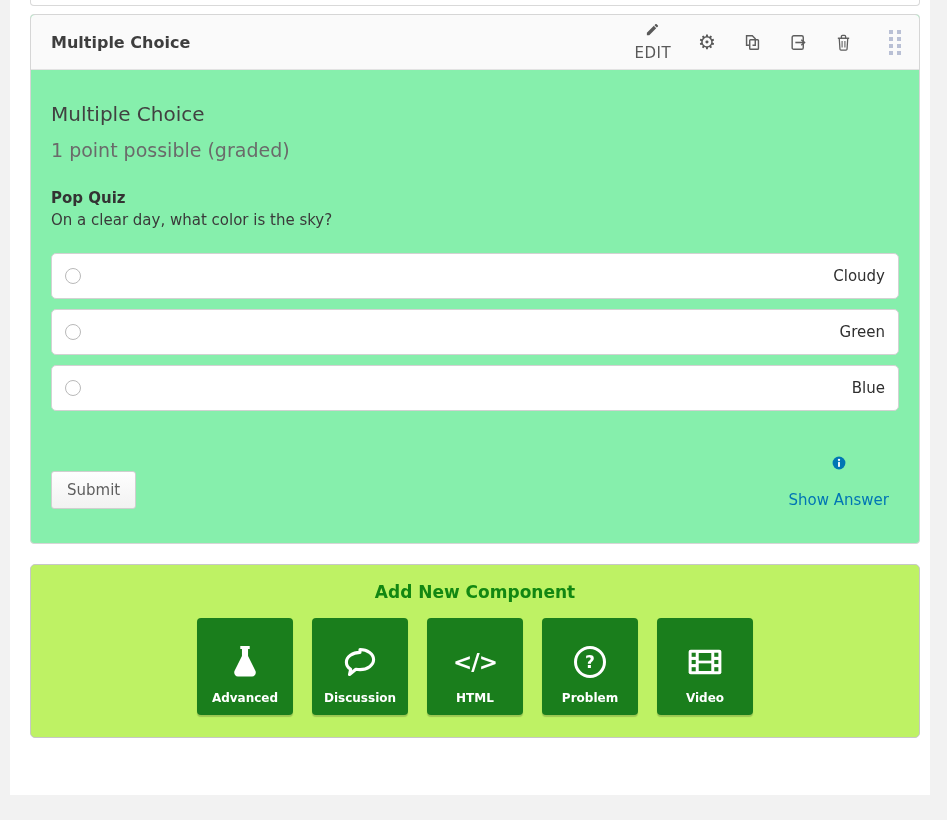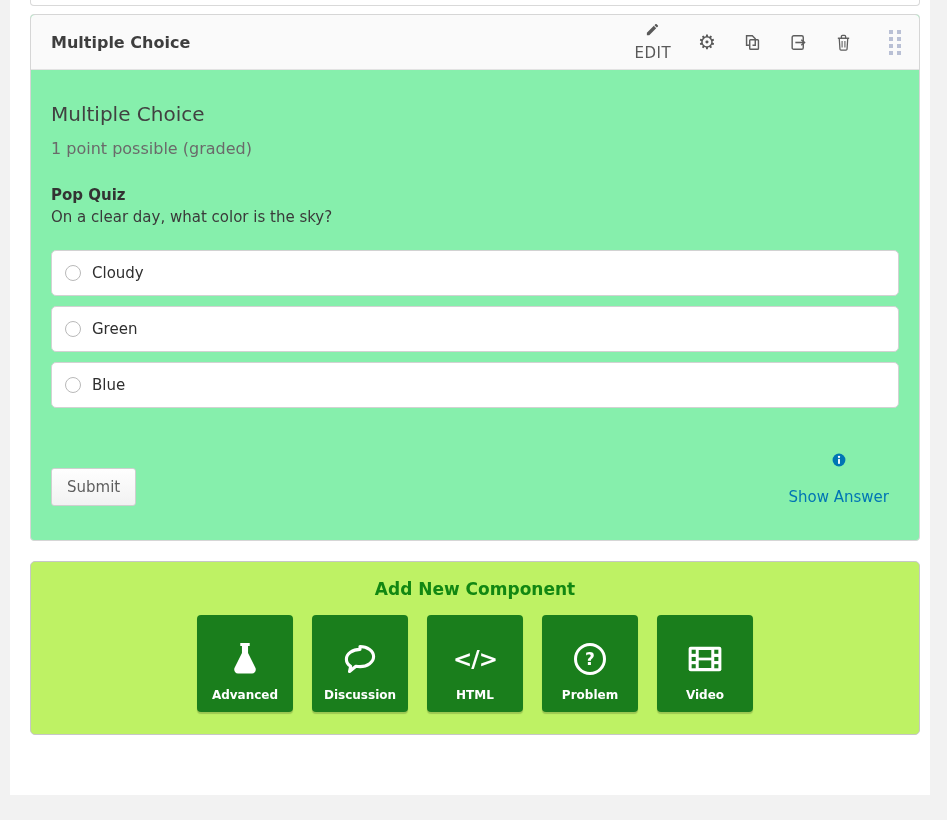--- a/index.html
+++ b/index.html
@@ -82,21 +82,21 @@
   
   .card-body { padding: 14px 20px 34px 20px; }
   .problem-title {
     font-size: 20px;
     font-weight: normal;
     color: #414141;
     margin-top: 18px;
   }
   .points-line {
     margin-top: 13px;
-    font-size: 16px;
+    font-size: 19px;
     color: #6a6a6a;
   }
   .question-title {
     margin-top: 28px;
     font-size: 15px;
     font-weight: bold;
     color: #333;
   }
   .question-text {
     margin-top: 4px;
@@ -109,20 +109,21 @@
     align-items: center;
     gap: 11px;
     border: 1px solid #d2d2d2;
     border-radius: 5px;
     padding: 13px 13px;
     margin-bottom: 10px;
     font-size: 15px;
     color: #2f2f2f;
     cursor: pointer;
     background: #fff;
+    justify-content: space-between;
   }
   .radio {
     width: 16px; height: 16px;
     border: 1px solid #b9b9b9;
     border-radius: 50%;
     background: #fff;
     flex: 0 0 auto;
   }
   .actions-row {
     margin-top: 44px;

